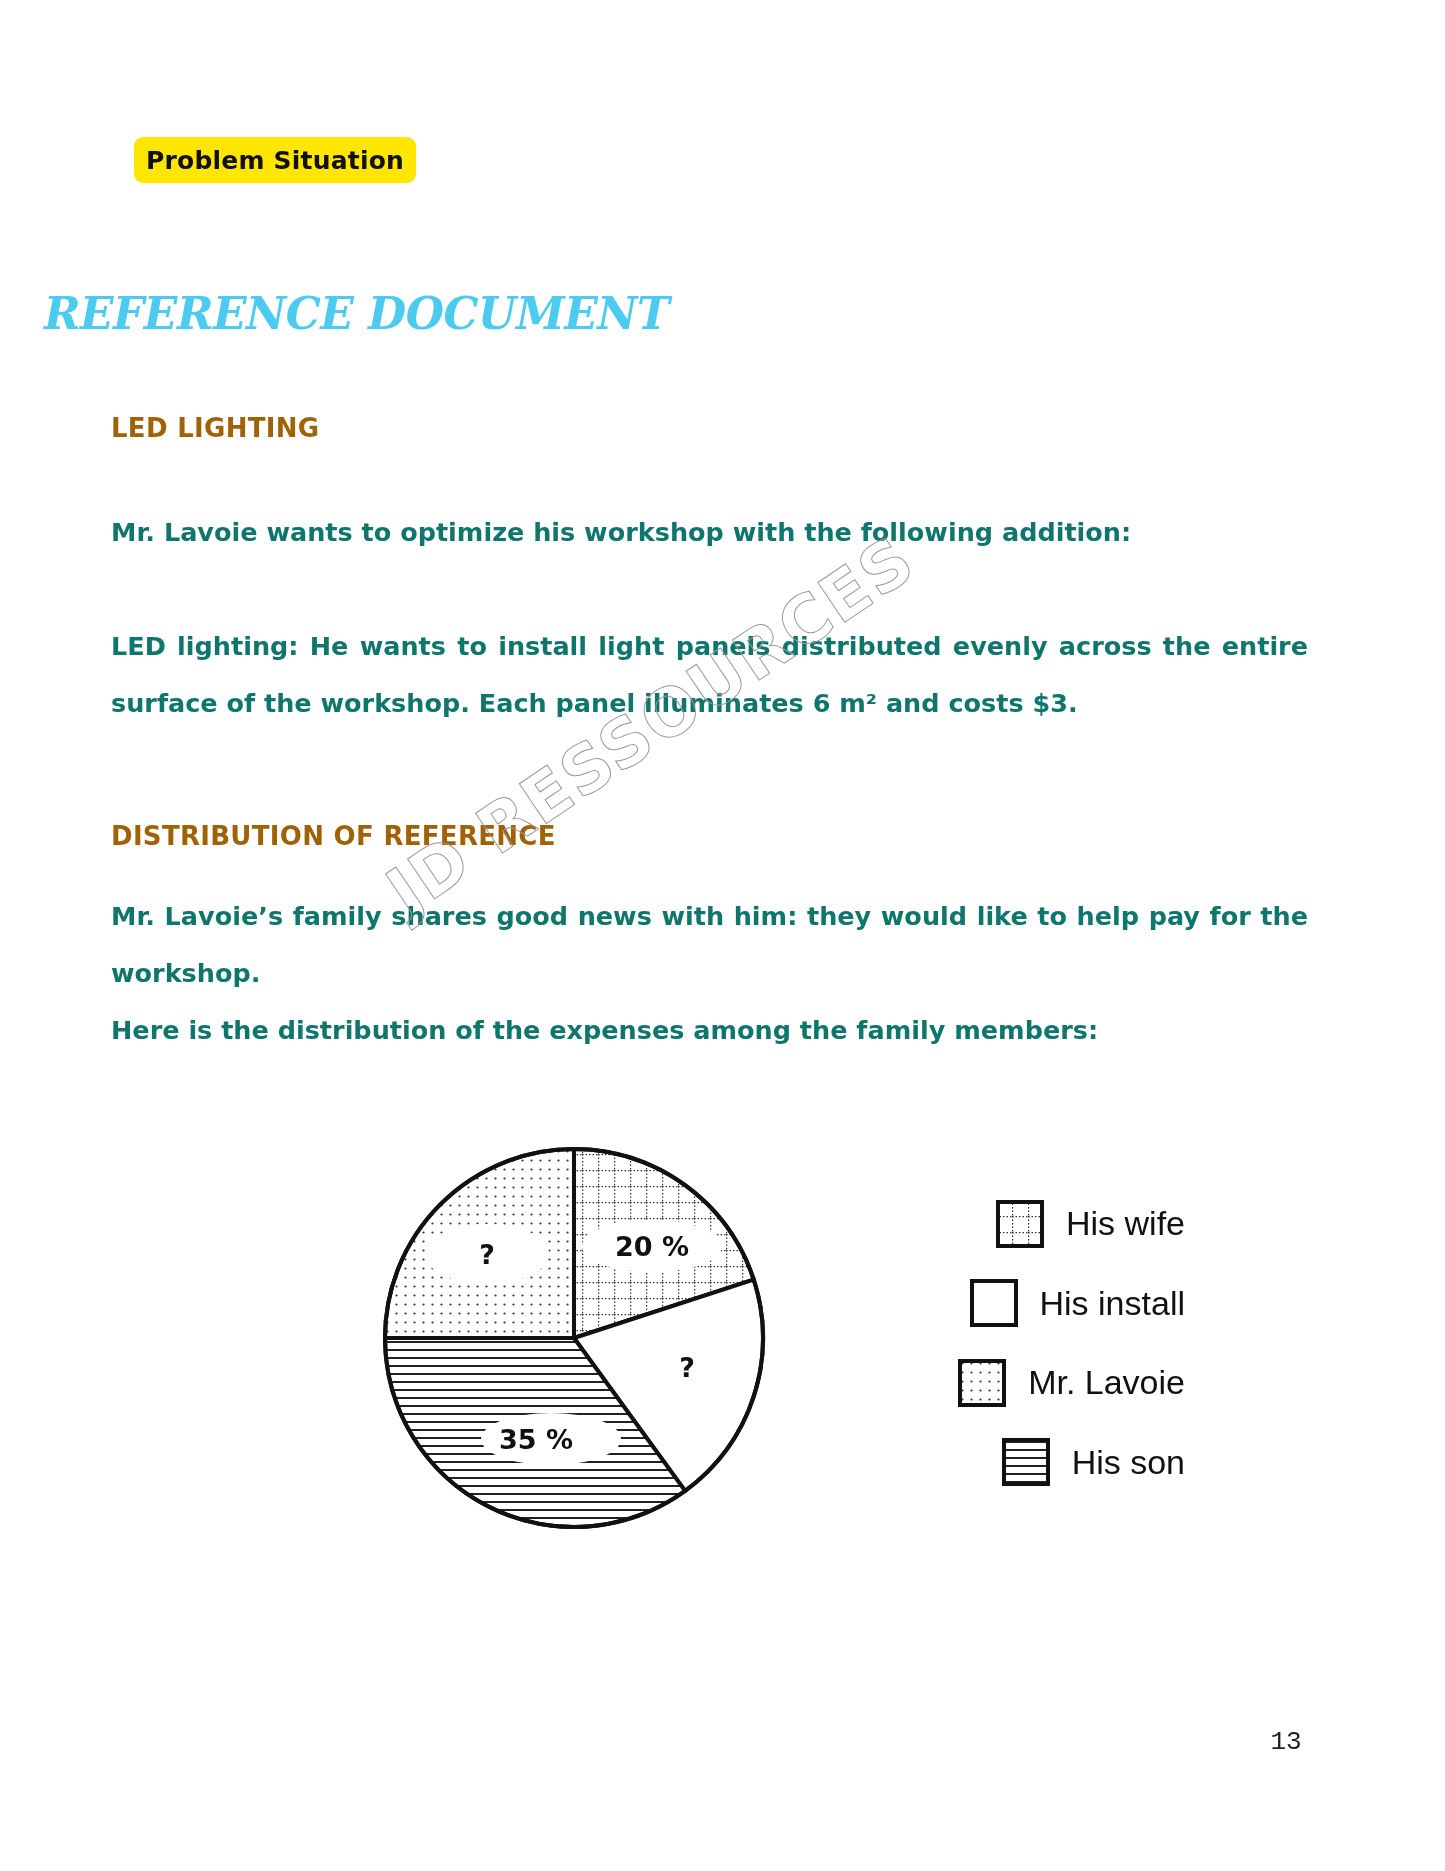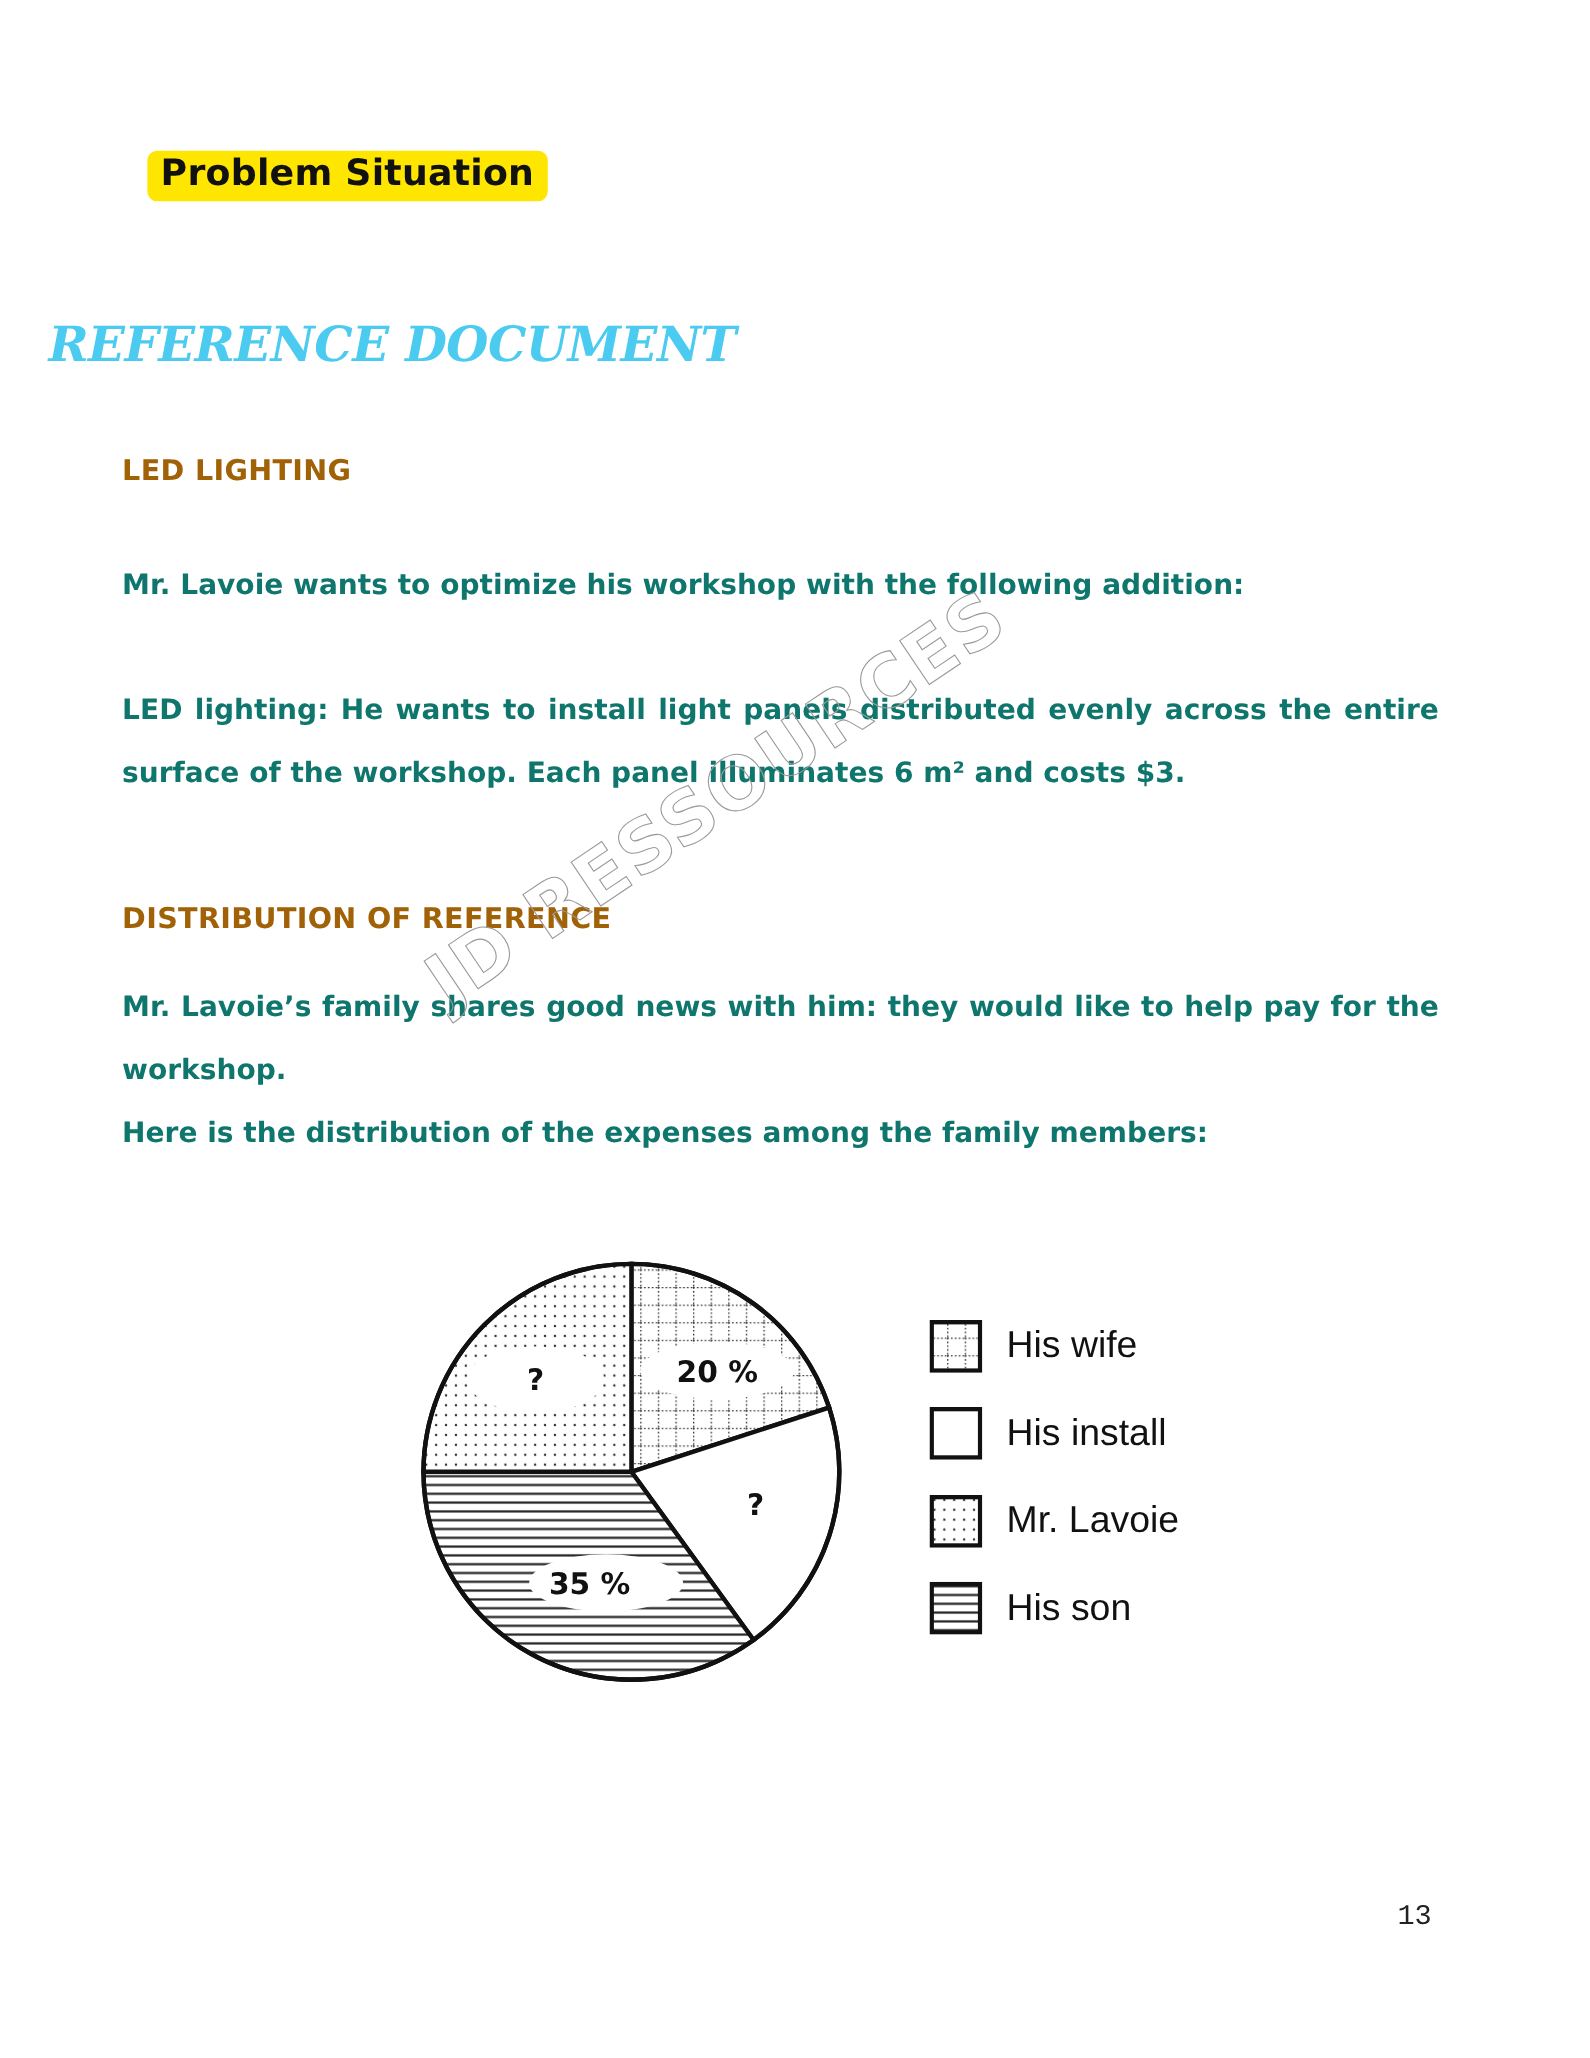--- a/index.html
+++ b/index.html
@@ -4,23 +4,23 @@
   <style>
     html, body { margin: 0; padding: 0; background: #ffffff; }
     body {
       width: 1445px; height: 1871px; position: relative; overflow: hidden;
       font-family: "DejaVu Sans", sans-serif;
     }
     .abs { position: absolute; }
     .badge {
       left: 134px; top: 137px; height: 46px; padding: 0 12px;
       background: #ffe600; border-radius: 9px;
-      display: flex; align-items: flex-start;
+      display: flex; align-items: center;
       font-family: "DejaVu Sans", sans-serif; font-weight: bold;
-      font-size: 33px; color: #111111; letter-spacing: 0.2px;
+      font-size: 25px; color: #111111; letter-spacing: 0.2px;
     }
     .doc-title {
       left: 0; width: 1445px; top: 288px; text-align: left;
       font-family: "DejaVu Serif", serif; font-weight: bold; font-style: italic;
       font-size: 44px; color: #4ccbf0; letter-spacing: -0.5px; padding-left: 44px;
     }
     .section-heading {
       left: 111px; font-family: "DejaVu Sans", sans-serif; font-weight: bold;
       font-size: 26px; color: #a16207; letter-spacing: 0.3px;
     }
@@ -29,21 +29,21 @@
       font-weight: bold; font-size: 25.5px; color: #0f766e; line-height: 57px;
     }
     .justify { text-align: justify; text-align-last: left; }
     .watermark {
       left: 395px; top: 860px; transform: rotate(-34deg); transform-origin: left center;
       font-family: "DejaVu Sans", sans-serif; font-weight: bold; font-size: 66px;
       color: transparent; -webkit-text-stroke: 1px #9a9a9a; letter-spacing: 2px;
       white-space: nowrap; pointer-events: none;
     }
     .legend { left: 845px; top: 1184px; width: 340px; }
-    .legend-row { display: flex; align-items: center; height: 79.5px; }
+    .legend-row { display: flex; align-items: center; height: 79.5px; justify-content: flex-end; }
     .legend-swatch {
       width: 42px; height: 42px; border: 3px solid #111; box-sizing: border-box;
       background: #fff; flex: 0 0 auto;
     }
     .legend-label {
       margin-left: 22px; font-family: "Liberation Sans", sans-serif;
       font-size: 34px; color: #111;
     }
     .page-number {
       left: 1262px; top: 1727px; width: 48px; text-align: center;

